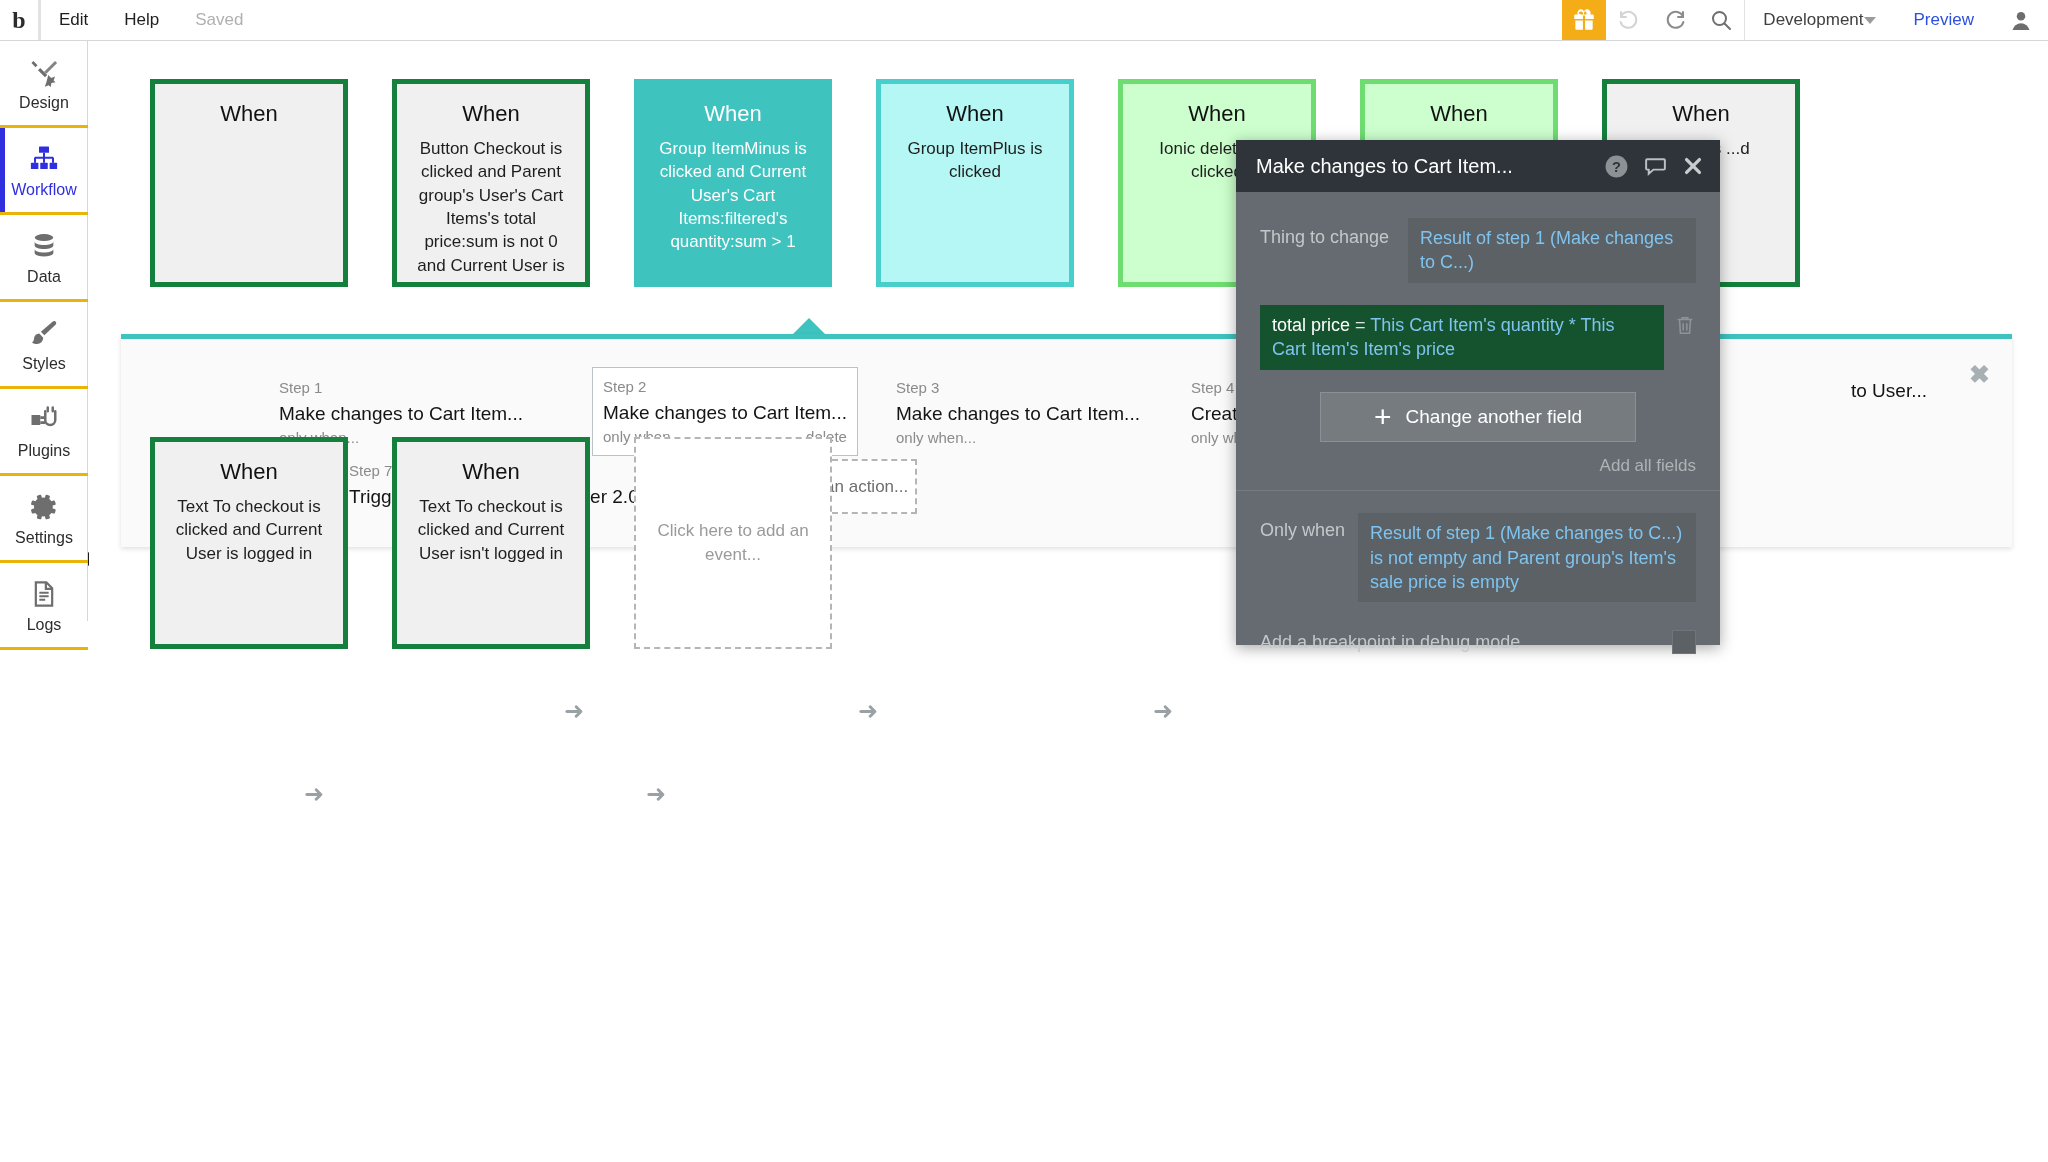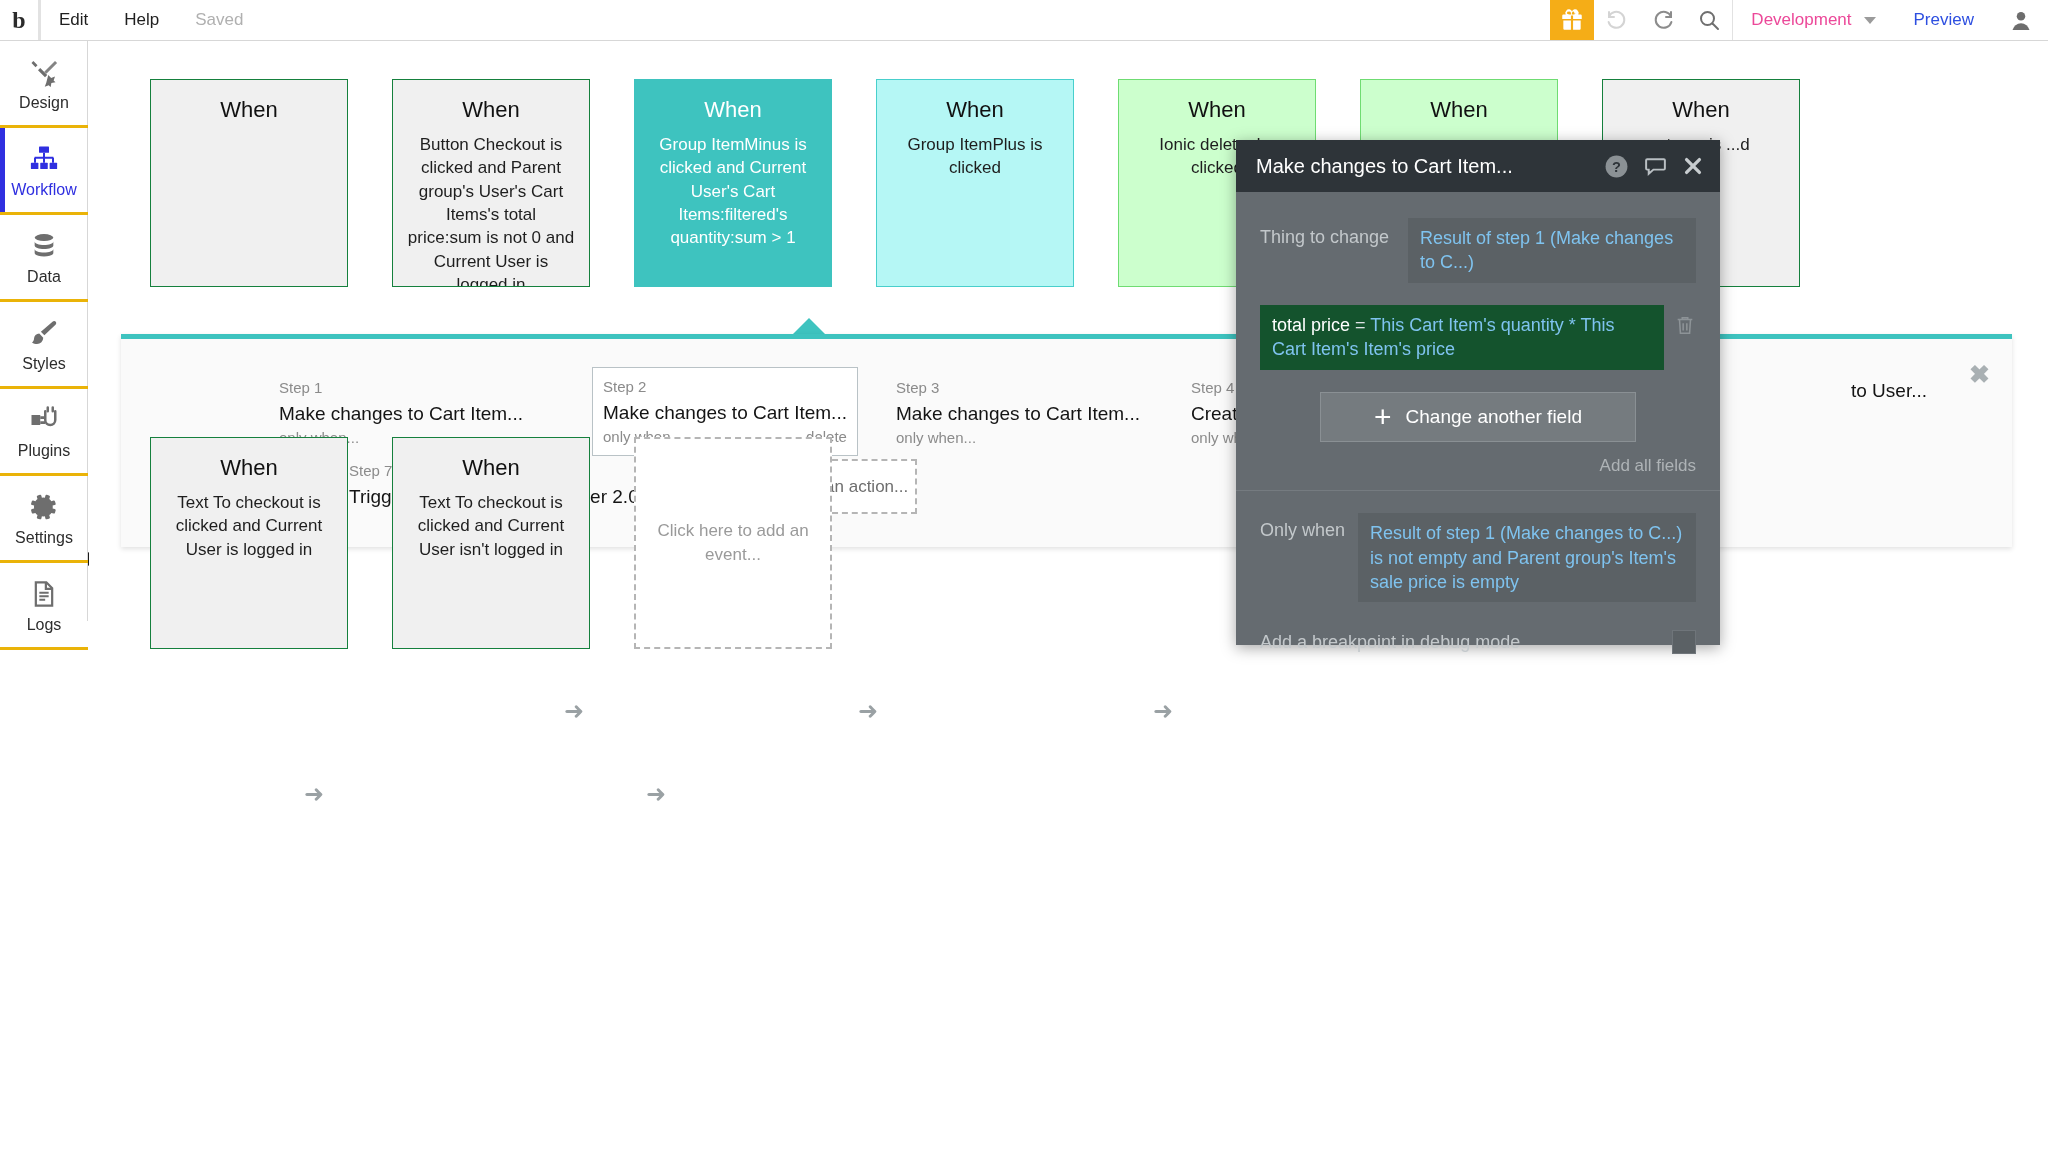--- a/index.html
+++ b/index.html
@@ -48,22 +48,22 @@
   .tb-spacer { flex: 1; }
   .gift-btn {
     width: 44px; background: #f5ad17;
     display: flex; align-items: center; justify-content: center; cursor: pointer;
   }
   .icon-btn {
     width: 46px; display: flex; align-items: center; justify-content: center;
     cursor: pointer;
   }
   .env-select {
-    display: flex; align-items: center; gap: 12px; padding: 0 18px;
-    font-size: 17px; color: #ec4899; cursor: pointer;
+    display: flex; align-items: center; padding: 0 18px;
+    font-size: 17px; color: #404040; cursor: pointer;
   }
   .env-select .caret-dn { border-top-color: #9b9b9b; }
   .preview-btn {
     display: flex; align-items: center; padding: 0 20px;
     font-size: 17px; color: #2d4fe0; cursor: pointer; font-weight: 500;
   }
   .avatar-btn {
     width: 54px; display: flex; align-items: center; justify-content: center;
     cursor: pointer;
   }
@@ -104,21 +104,21 @@
   #canvas {
     position: absolute; top: 41px; left: 89px;
     width: 1959px; height: 1121px;
     background: #ffffff;
   }
 
   
   .event-card {
     position: absolute;
     width: 198px; height: 208px;
-    border: 1px solid #15803d;
+    border: 5px solid #15803d;
     background: #f0f0f0;
     padding: 16px 14px;
     text-align: center;
     cursor: pointer;
     overflow: hidden;
   }
   .event-card .when {
     font-size: 22px; color: #111; margin-bottom: 8px; line-height: 1.3;
   }
   .event-card .desc {

